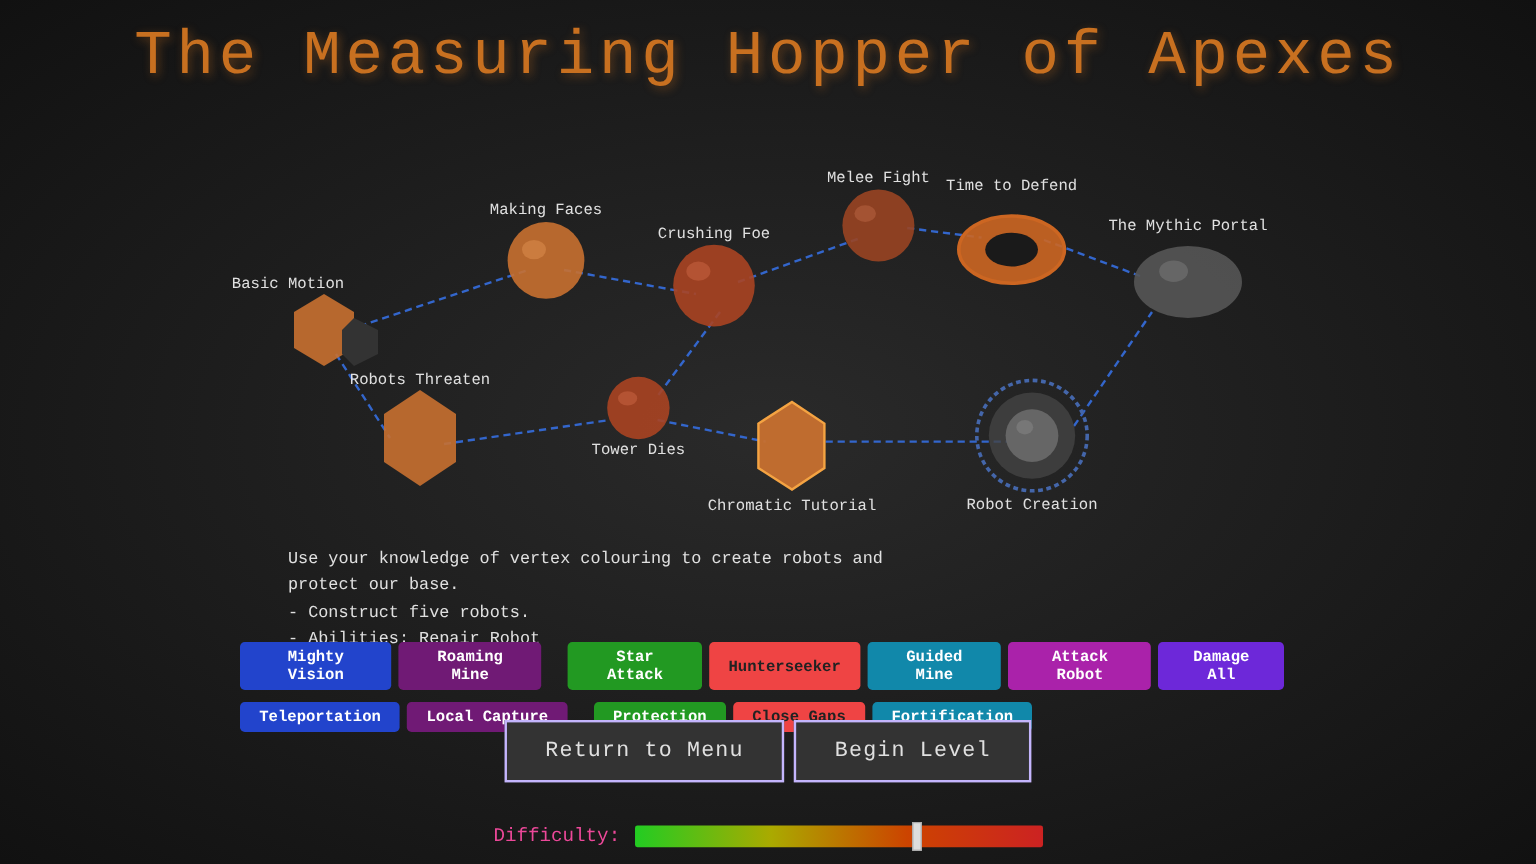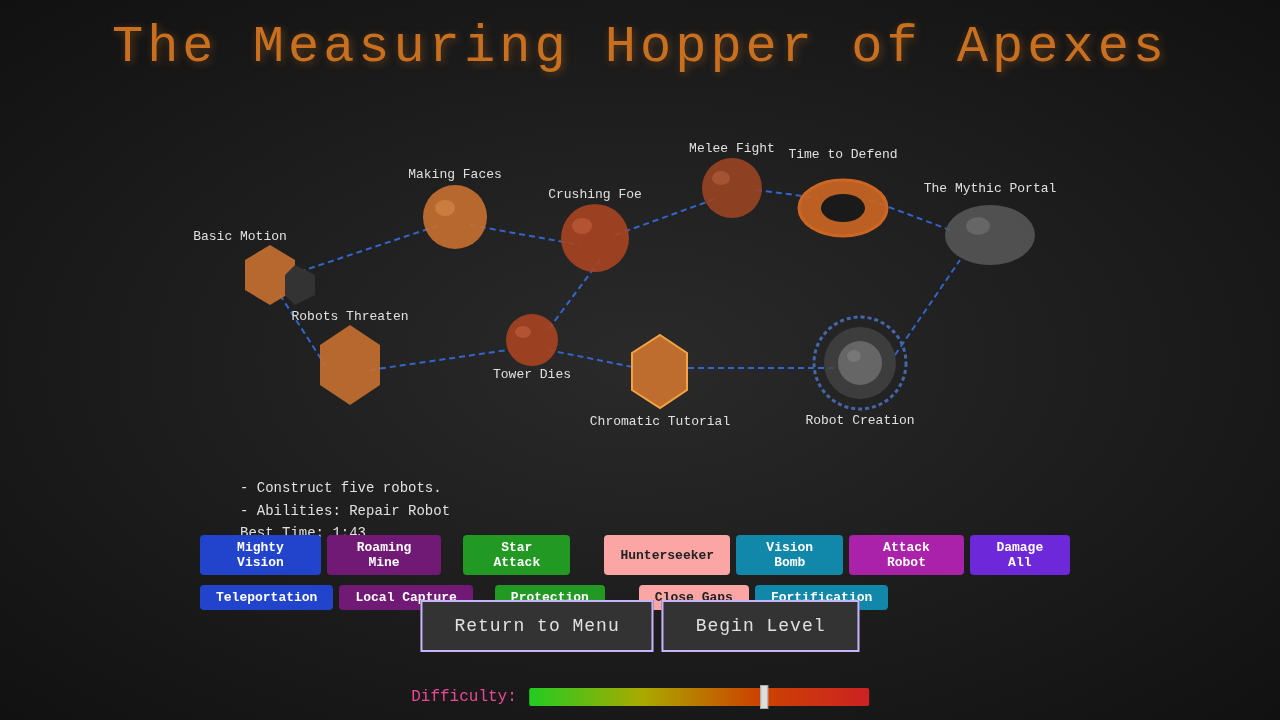--- a/index.html
+++ b/index.html
@@ -81,21 +81,21 @@
       font-family: 'Courier New', monospace;
       color: white;
       font-weight: bold;
       cursor: pointer;
       border: none;
     }
 
     .badge-blue { background-color: #2244cc; }
     .badge-red { background-color: #701a75; }
     .badge-green { background-color: #229922; margin-left: 16px; }
-    .badge-yellow { background-color: #fca5a5; color: #222; margin-left: 28px; }
+    .badge-yellow { background-color: #ef4444; color: #222; }
     .badge-cyan { background-color: #1188aa; }
     .badge-magenta { background-color: #aa22aa; }
     .badge-gray { background-color: #6d28d9; }
 
     
     #bottom-buttons {
       position: absolute;
       top: 600px;
       left: 50%;
       transform: translateX(-50%);
@@ -239,34 +239,34 @@
     <text x="572" y="22" fill="#e0e0e0" font-size="13" font-family="Courier New" text-anchor="middle">Melee Fight</text>
     <text x="500" y="295" fill="#e0e0e0" font-size="13" font-family="Courier New" text-anchor="middle">Chromatic Tutorial</text>
     <text x="683" y="28" fill="#e0e0e0" font-size="13" font-family="Courier New" text-anchor="middle">Time to Defend</text>
     <text x="700" y="294" fill="#e0e0e0" font-size="13" font-family="Courier New" text-anchor="middle">Robot Creation</text>
     <text x="830" y="62" fill="#e0e0e0" font-size="13" font-family="Courier New" text-anchor="middle">The Mythic Portal</text>
   </svg>
 </div>
 
 <div id="info-panel">
   <div id="info-text">
-    <br>
+    <span>Use your knowledge of vertex colouring to create robots and protect our base.</span><br>
     <span>- Construct five robots.</span><br>
     <span>- Abilities: Repair Robot</span><br>
     <span>Best Time: 1:43</span>
   </div>
 </div>
 
 <div id="abilities-area">
   <div class="ability-row">
     <button class="ability-badge badge-blue">Mighty Vision</button>
     <button class="ability-badge badge-red">Roaming Mine</button>
     <button class="ability-badge badge-green">Star Attack</button>
     <button class="ability-badge badge-yellow">Hunterseeker</button>
-    <button class="ability-badge badge-cyan">Vision Bomb</button>
+    <button class="ability-badge badge-cyan">Guided Mine</button>
     <button class="ability-badge badge-magenta">Attack Robot</button>
     <button class="ability-badge badge-gray">Damage All</button>
   </div>
   <div class="ability-row">
     <button class="ability-badge badge-blue">Teleportation</button>
     <button class="ability-badge badge-red">Local Capture</button>
     <button class="ability-badge badge-green">Protection</button>
     <button class="ability-badge badge-yellow">Close Gaps</button>
     <button class="ability-badge badge-cyan">Fortification</button>
   </div>

